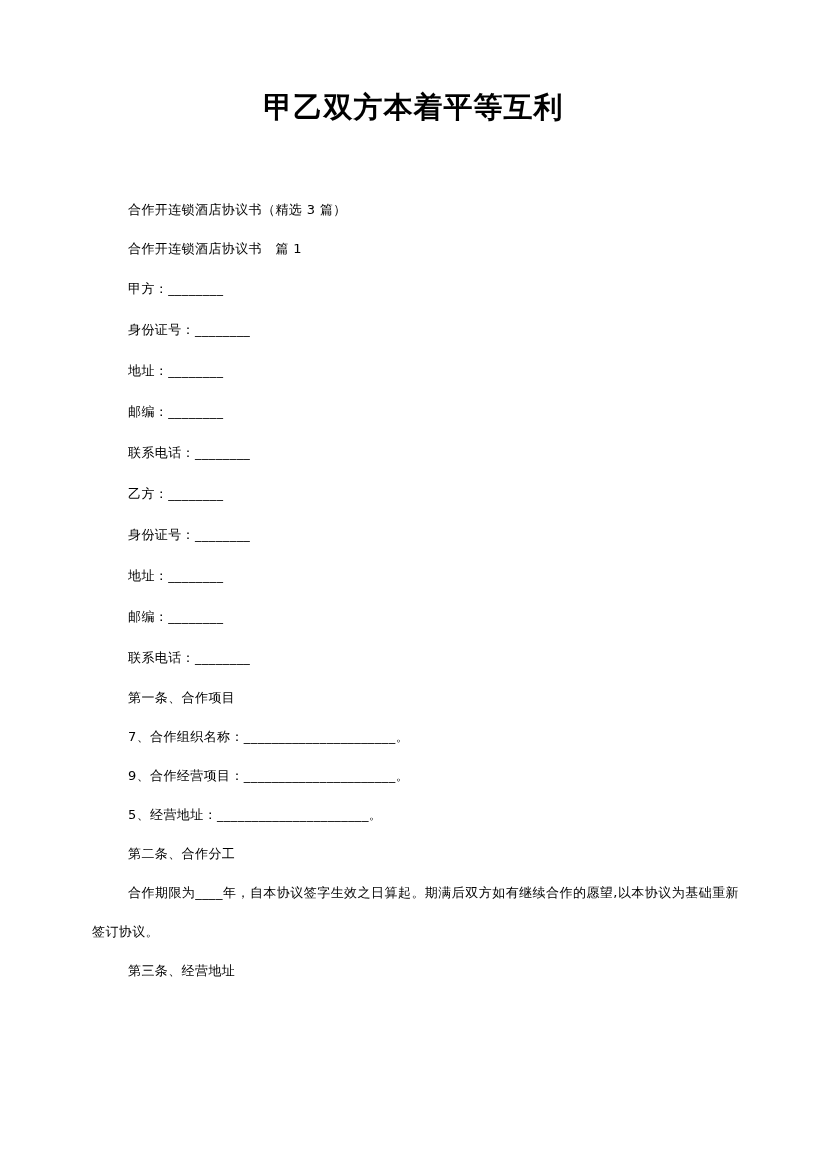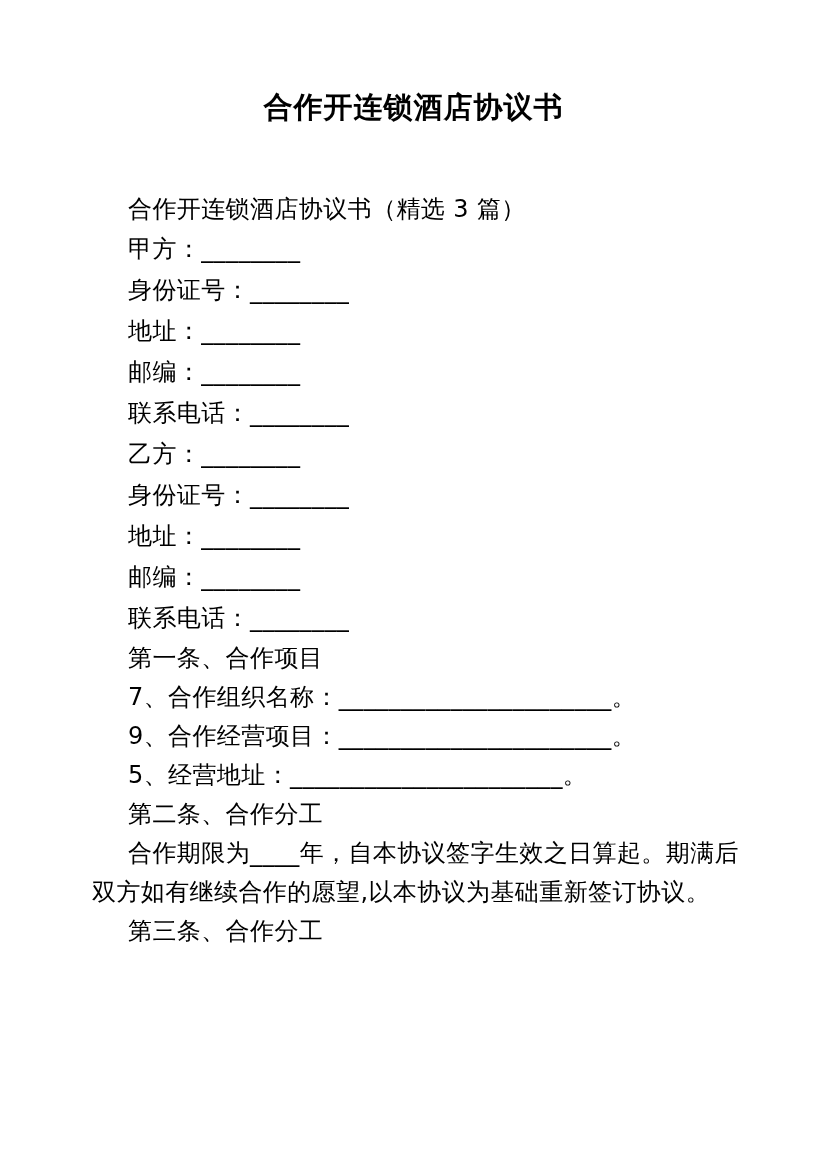--- a/index.html
+++ b/index.html
@@ -32,52 +32,53 @@
     letter-spacing: 1px;
     color: #000;
   }
   .body-area {
     margin-top: 62px;
     padding-left: 92px;
     padding-right: 88px;
   }
   .para {
     font-family: "DejaVu Sans", "Liberation Sans", sans-serif;
-    font-size: 24px;
+    font-size: 13px;
     line-height: 39px;
     color: #000;
     margin: 0;
     text-align: justify;
     letter-spacing: 0.4px;
   }
   .indent-1 {
     text-indent: 36px;
   }
   .loose {
     line-height: 41px;
   }
 </style>
 </head>
 <body>
 
 <div class="page">
-  <h1 class="doc-title">合作开连锁酒店协议书</h1>
+  <h1 class="doc-title">甲乙双方本着平等互利</h1>
   <div class="body-area">
     <p class="para indent-1">合作开连锁酒店协议书（精选 3 篇）</p>
+    <p class="para indent-1">合作开连锁酒店协议书　篇 1</p>
     <p class="para indent-1 loose">甲方：________</p>
     <p class="para indent-1 loose">身份证号：________</p>
     <p class="para indent-1 loose">地址：________</p>
     <p class="para indent-1 loose">邮编：________</p>
     <p class="para indent-1 loose">联系电话：________</p>
     <p class="para indent-1 loose">乙方：________</p>
     <p class="para indent-1 loose">身份证号：________</p>
     <p class="para indent-1 loose">地址：________</p>
     <p class="para indent-1 loose">邮编：________</p>
     <p class="para indent-1 loose">联系电话：________</p>
     <p class="para indent-1">第一条、合作项目</p>
     <p class="para indent-1">7、合作组织名称：______________________。</p>
     <p class="para indent-1">9、合作经营项目：______________________。</p>
     <p class="para indent-1">5、经营地址：______________________。</p>
     <p class="para indent-1">第二条、合作分工</p>
     <p class="para indent-1">合作期限为____年，自本协议签字生效之日算起。期满后双方如有继续合作的愿望,以本协议为基础重新签订协议。</p>
-    <p class="para indent-1">第三条、合作分工</p>
+    <p class="para indent-1">第三条、经营地址</p>
   </div>
 </div>
 
 </body></html>

